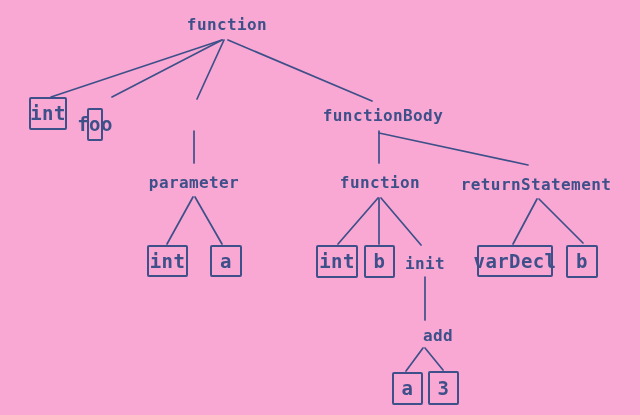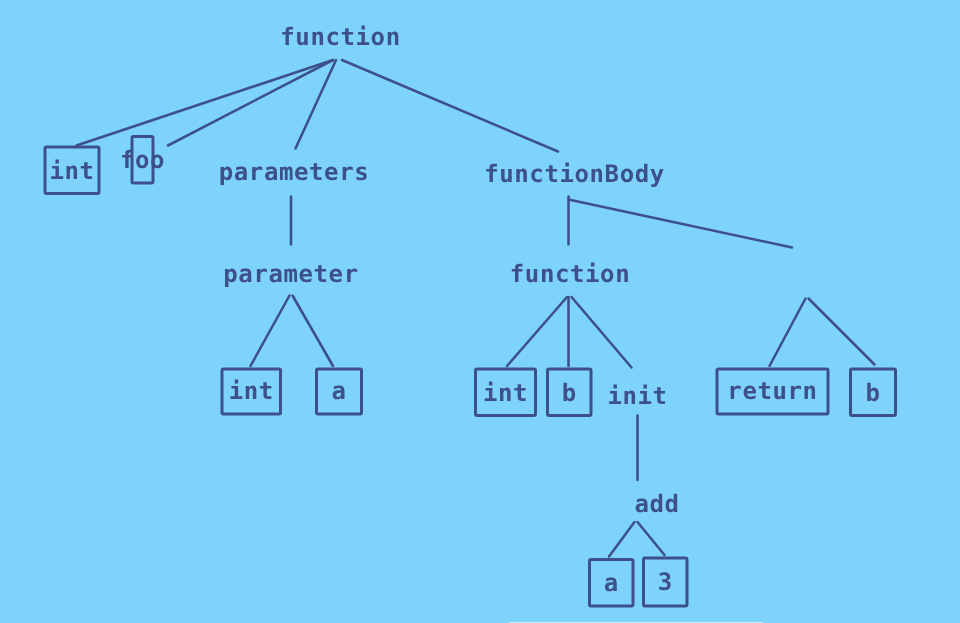--- a/index.html
+++ b/index.html
@@ -4,21 +4,21 @@
 <style>
   html, body {
     margin: 0;
     padding: 0;
     background: #ffffff;
   }
   .canvas {
     position: relative;
     width: 640px;
     height: 415px;
-    background: #7dd3fc;
+    background: #f9a8d4;
     overflow: hidden;
     font-family: "DejaVu Sans Mono", "Liberation Mono", monospace;
   }
   .edges {
     position: absolute;
     left: 0;
     top: 0;
     width: 640px;
     height: 415px;
   }
@@ -34,21 +34,21 @@
     font-size: 16px;
     letter-spacing: 0.4px;
   }
   .box {
     box-sizing: border-box;
     border: 2px solid var(--ink, #3e5089);
     border-radius: 2px;
     display: flex;
     align-items: center;
     justify-content: center;
-    font-size: 16px;
+    font-size: 19px;
     letter-spacing: 0.4px;
   }
 </style>
 </head>
 <body>
 
 <div class="canvas">
 
   <svg class="edges" viewBox="0 0 640 415" xmlns="http://www.w3.org/2000/svg" stroke="#3e5089" stroke-width="1.7" stroke-linecap="round">
     <line x1="222" y1="40" x2="51" y2="97"></line>
@@ -67,42 +67,42 @@
     <line x1="423" y1="348" x2="406" y2="371"></line>
     <line x1="425" y1="348" x2="443" y2="370"></line>
     <line x1="537" y1="199" x2="513" y2="244"></line>
     <line x1="539" y1="199" x2="583" y2="243"></line>
   </svg>
 
   <div class="node label" style="left:227px; top:17px">function</div>
 
   <div class="node box" style="left:29px; top:97px; width:38px; height:33px">int</div>
 
-  <div class="node box" style="left:87px; top:90px; width:16px; height:33px">foo</div>
+  <div class="node box" style="left:87px; top:108px; width:16px; height:33px">foo</div>
 
-  <div class="node label" style="left:196px; top:107px">parameters</div>
 
   <div class="node label" style="left:383px; top:108px">functionBody</div>
 
   <div class="node label" style="left:194px; top:175px">parameter</div>
 
   <div class="node box" style="left:147px; top:245px; width:41px; height:32px">int</div>
 
   <div class="node box" style="left:210px; top:245px; width:32px; height:32px">a</div>
 
   <div class="node label" style="left:380px; top:175px">function</div>
 
+  <div class="node label" style="left:536px; top:177px">returnStatement</div>
 
   <div class="node box" style="left:316px; top:245px; width:42px; height:33px">int</div>
 
   <div class="node box" style="left:364px; top:245px; width:31px; height:33px">b</div>
 
   <div class="node label" style="left:425px; top:256px">init</div>
 
-  <div class="node box" style="left:477px; top:245px; width:76px; height:32px">return</div>
+  <div class="node box" style="left:477px; top:245px; width:76px; height:32px">varDecl</div>
 
   <div class="node box" style="left:566px; top:245px; width:32px; height:33px">b</div>
 
   <div class="node label" style="left:438px; top:328px">add</div>
 
   <div class="node box" style="left:392px; top:372px; width:31px; height:33px">a</div>
 
   <div class="node box" style="left:428px; top:371px; width:31px; height:34px">3</div>
 
 </div>

